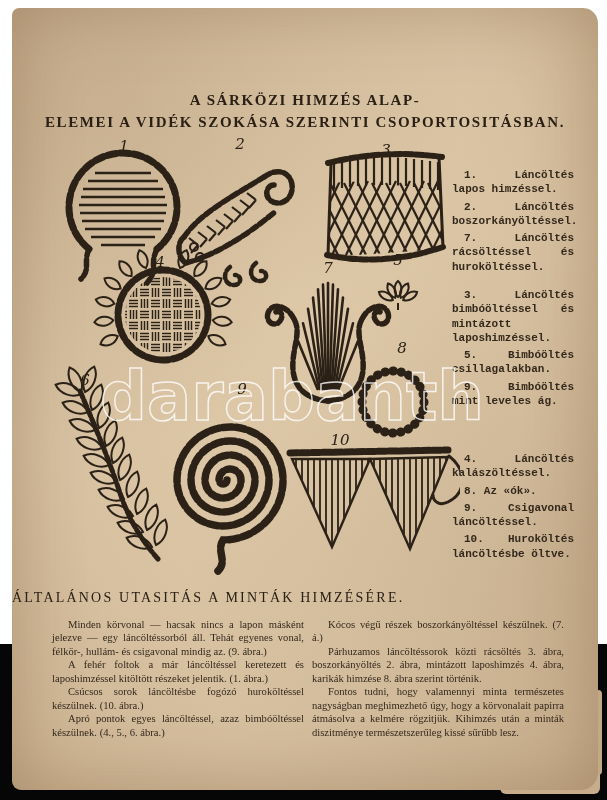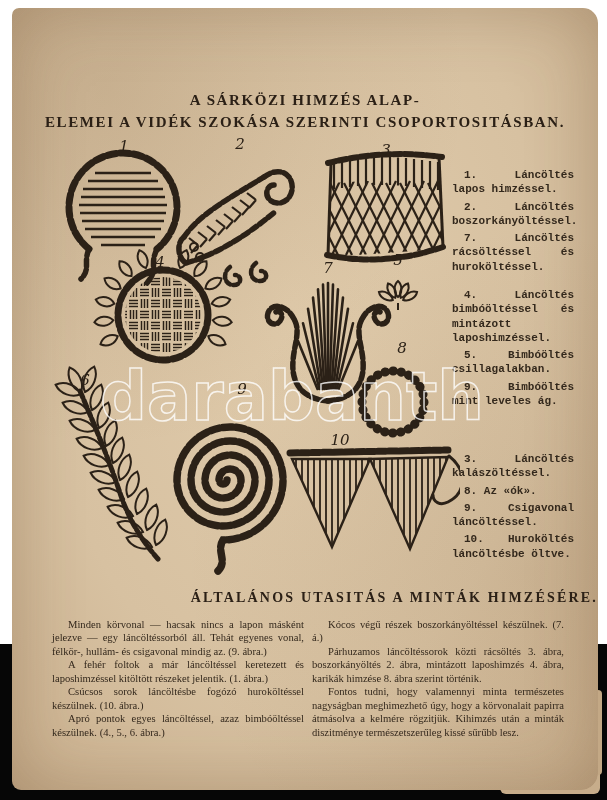--- a/index.html
+++ b/index.html
@@ -12,22 +12,22 @@
     background:
       radial-gradient(circle at 16% 10%, rgba(115,82,48,.16), transparent 42%),
       radial-gradient(circle at 88% 72%, rgba(115,82,48,.10), transparent 45%),
       radial-gradient(ellipse at 48% 38%, #e0cbab 0%, #d7c1a1 58%, #c9af8d 100%);
     border-radius:7px 15px 17px 9px;
     box-shadow: inset 0 0 70px rgba(88,58,28,.28);
     font-family:"Liberation Serif","DejaVu Serif",serif;color:#2b2117;}
   h1{position:absolute;left:0;top:82px;width:100%;margin:0;text-align:center;
     font-size:15px;font-weight:bold;letter-spacing:1.6px;line-height:1.45;color:#2b2016;}
   h1 span{display:block;}
-  h2{position:absolute;left:0;top:582px;width:100%;margin:0;text-align:right;
-    font-size:14px;font-weight:bold;letter-spacing:2.2px;color:#2b2016;}
+  h2{position:absolute;left:0;top:582px;width:100%;margin:0;text-align:left;
+    font-size:14px;font-weight:normal;letter-spacing:2.2px;color:#2b2016;}
   .plate{position:absolute;left:28px;top:124px;width:420px;height:452px;}
   .plate .ink{stroke:#2b2117;fill:none;}
   .fig-num{font-family:"DejaVu Serif",serif;font-style:italic;font-size:15px;
     fill:#2b2117;text-anchor:middle;}
   .captions{position:absolute;left:440px;top:160px;width:122px;height:410px;}
   .cap-group{position:absolute;left:0;width:122px;font-family:Liberation Mono, monospace;}
   .cap-group p{margin:0 0 3px 0;font-size:11px;line-height:1.3;font-weight:bold;
     text-align:justify;text-indent:12px;color:#33281c;}
   .columns{position:absolute;left:40px;top:610px;width:512px;display:flex;gap:8px;}
   .col{flex:1;}
@@ -369,26 +369,26 @@
       <text class="fig-num" x="300" y="312">10</text>
     </svg>
 
     <div class="captions">
       <div class="cap-group" style="top:0">
         <p>1. Láncöltés lapos himzéssel.</p>
         <p>2. Láncöltés boszorkányöltéssel.</p>
         <p>7. Láncöltés rácsöltéssel és huroköltéssel.</p>
       </div>
       <div class="cap-group" style="top:120px">
-        <p>4. Láncöltés bimbóöltéssel és mintázott laposhimzéssel.</p>
+        <p>3. Láncöltés bimbóöltéssel és mintázott laposhimzéssel.</p>
         <p>5. Bimbóöltés csillagalakban.</p>
         <p>9. Bimbóöltés mint leveles ág.</p>
       </div>
       <div class="cap-group" style="top:284px">
-        <p>3. Láncöltés kalászöltéssel.</p>
+        <p>4. Láncöltés kalászöltéssel.</p>
         <p>8. Az «ók».</p>
         <p>9. Csigavonal láncöltéssel.</p>
         <p>10. Huroköltés láncöltésbe öltve.</p>
       </div>
     </div>
 
     <h2>ÁLTALÁNOS UTASITÁS A MINTÁK HIMZÉSÉRE.</h2>
 
     <div class="columns">
       <div class="col">

